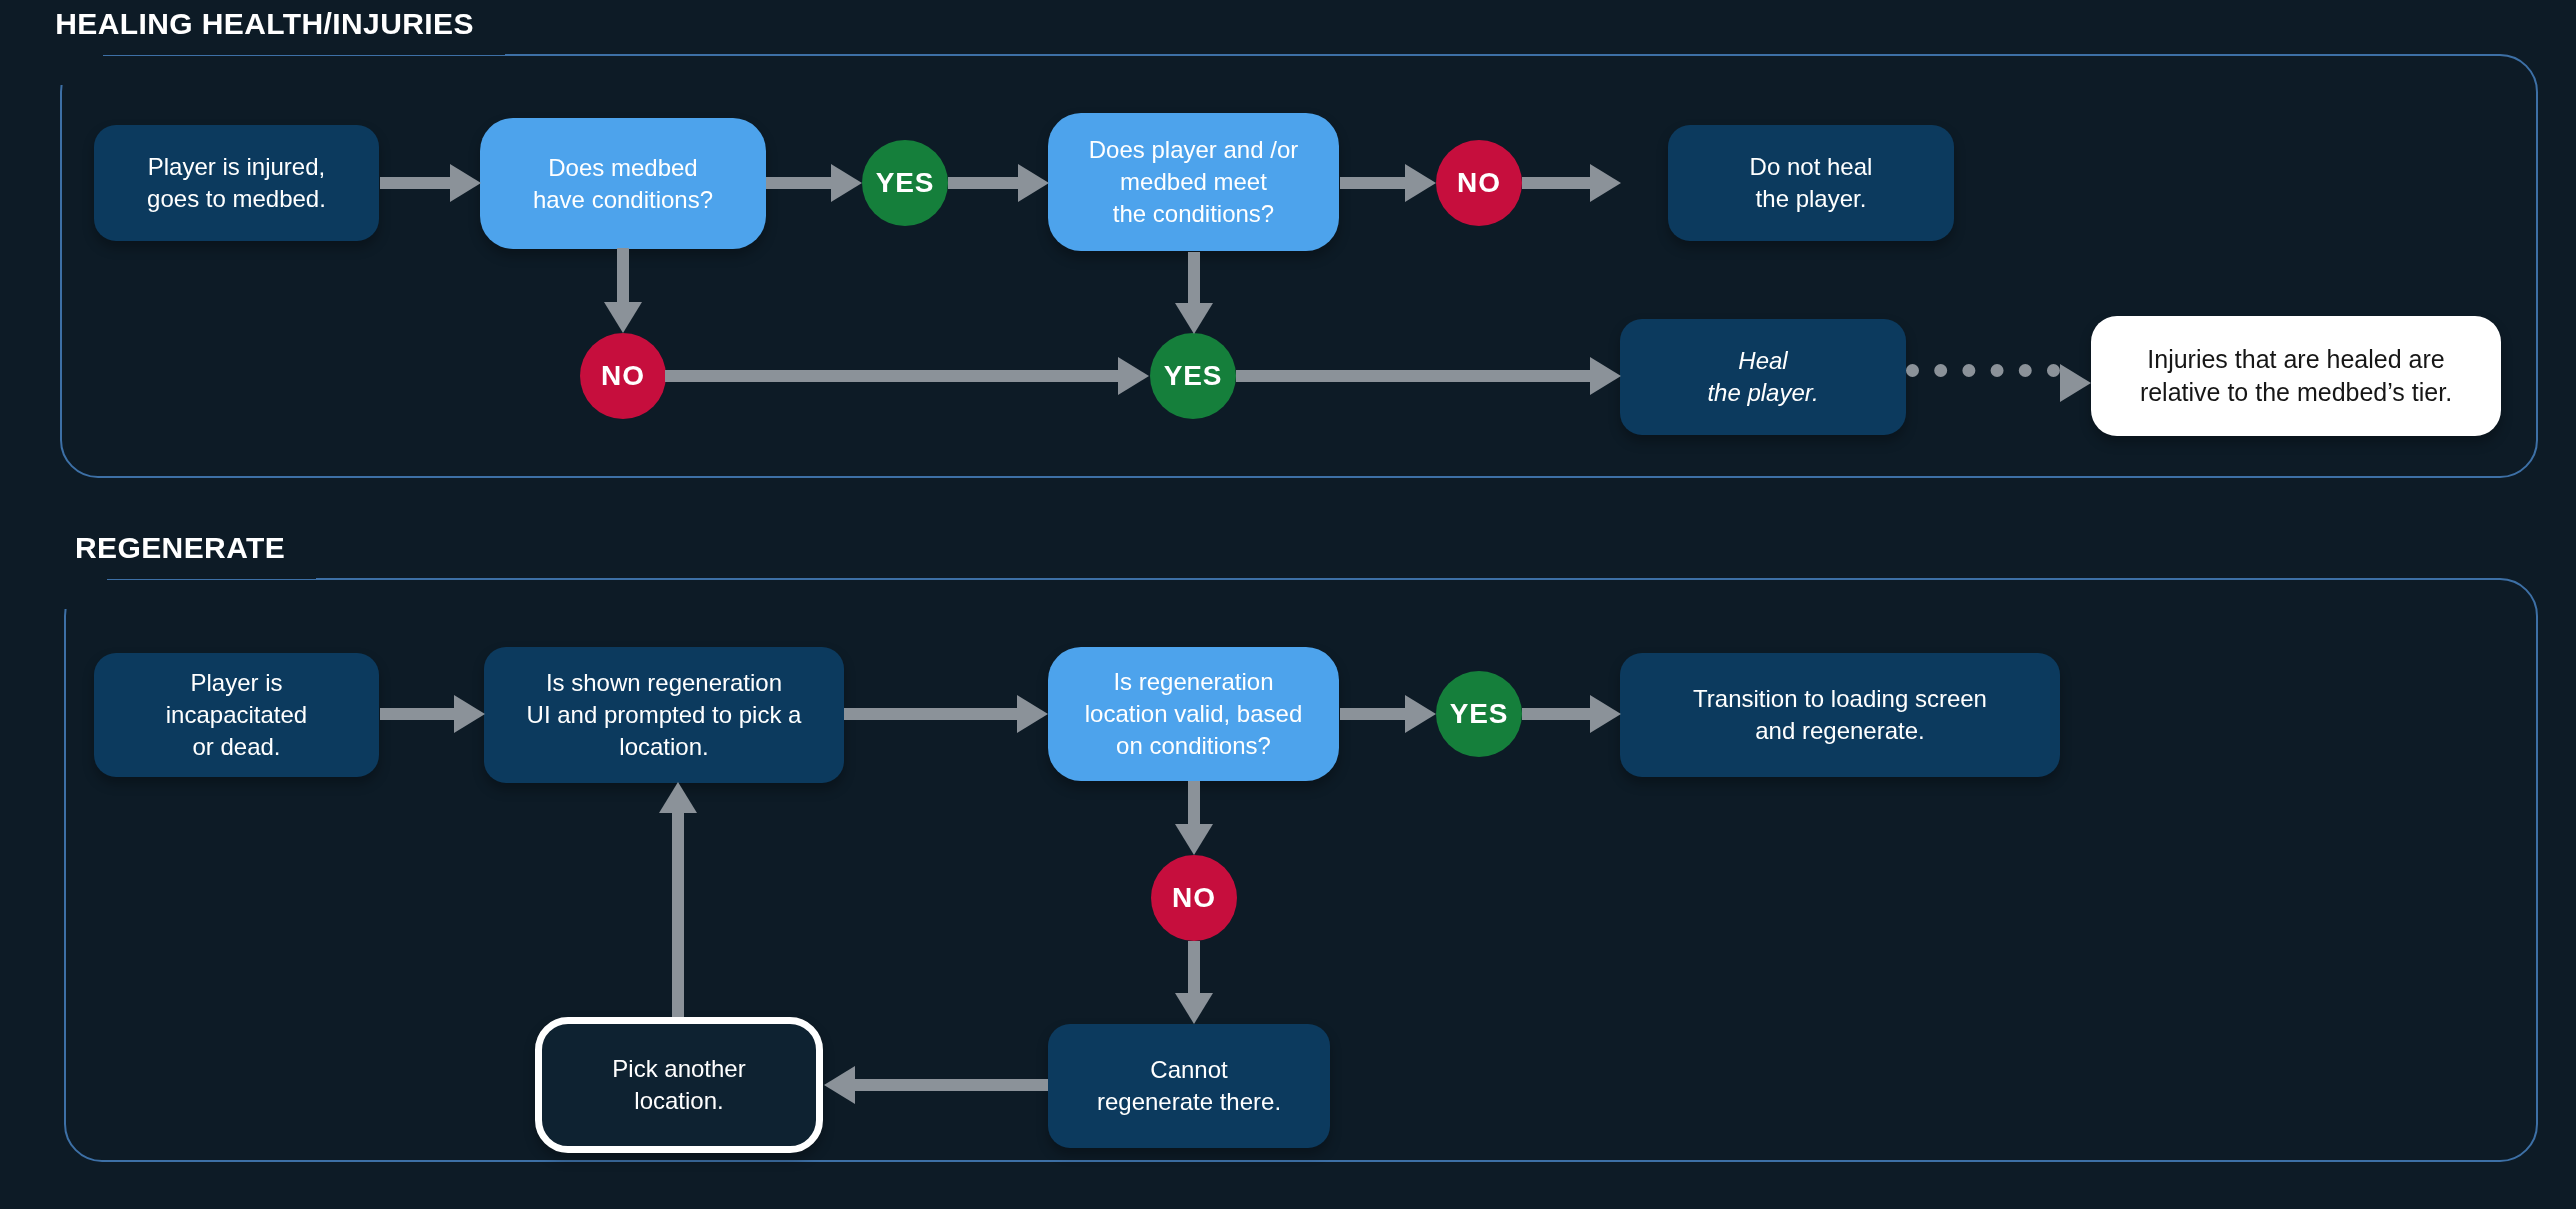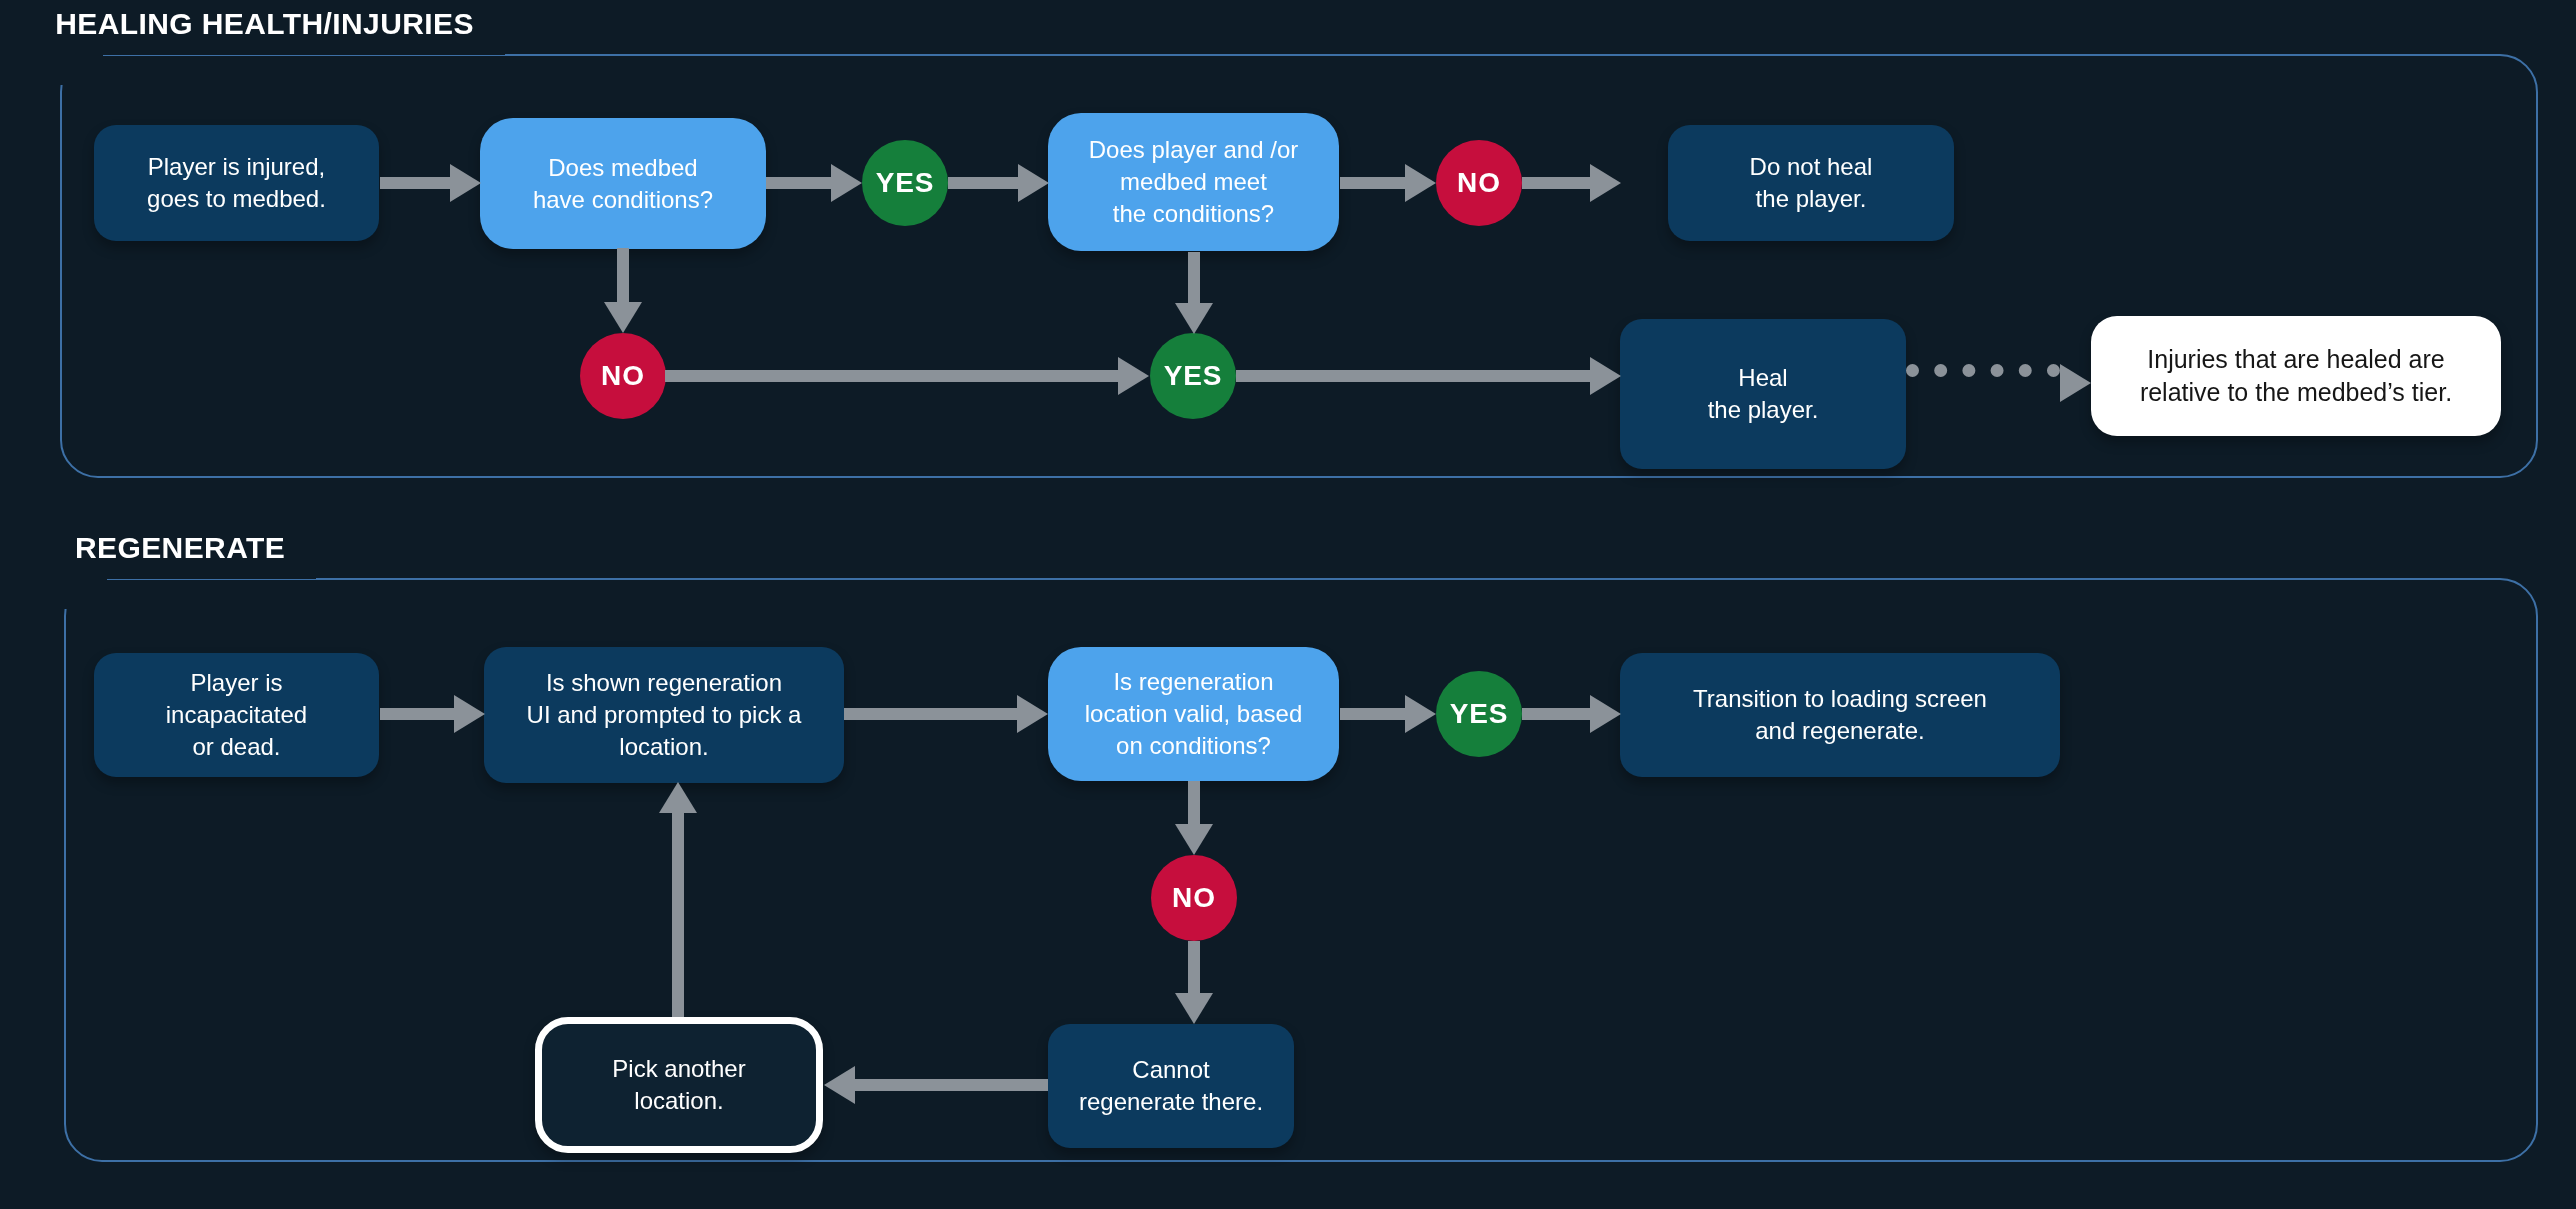--- a/index.html
+++ b/index.html
@@ -62,21 +62,21 @@
   <div class="badge yes" style="left:862px;top:140px;">YES</div>
   <div class="box blue" style="left:1048px;top:113px;width:291px;height:138px;">Does player and /or
 medbed meet
 the conditions?</div>
   <div class="badge no" style="left:1436px;top:140px;">NO</div>
   <div class="box navy" style="left:1620px;top:125px;width:286px;height:116px;margin-left:48px;">Do not heal
 the player.</div>
 
   <div class="badge no" style="left:580px;top:333px;">NO</div>
   <div class="badge yes" style="left:1150px;top:333px;">YES</div>
-  <div class="box navy" style="left:1620px;top:319px;width:286px;height:150px;">Heal
+  <div class="box navy" style="left:1620px;top:319px;width:286px;height:116px;font-style:italic;">Heal
 the player.</div>
   <div class="box note" style="left:2091px;top:316px;width:410px;height:120px;">Injuries that are healed are
 relative to the medbed’s tier.</div>
 
   <div class="ah" style="left:380px;top:177px;width:70px;"></div>
   <div class="ah" style="left:766px;top:177px;width:65px;"></div>
   <div class="ah" style="left:948px;top:177px;width:70px;"></div>
   <div class="ah" style="left:1340px;top:177px;width:65px;"></div>
   <div class="ah" style="left:1522px;top:177px;width:68px;"></div>
   <div class="av" style="left:617px;top:248px;height:54px;"></div>
@@ -96,21 +96,21 @@
 UI and prompted to pick a
 location.</div>
   <div class="box blue" style="left:1048px;top:647px;width:291px;height:134px;">Is regeneration
 location valid, based
 on conditions?</div>
   <div class="badge yes" style="left:1436px;top:671px;">YES</div>
   <div class="box navy" style="left:1620px;top:653px;width:440px;height:124px;">Transition to loading screen
 and regenerate.</div>
 
   <div class="badge no" style="left:1151px;top:855px;">NO</div>
-  <div class="box navy" style="left:1048px;top:1024px;width:246px;height:124px;">Cannot
+  <div class="box navy" style="left:1048px;top:1024px;width:282px;height:124px;">Cannot
 regenerate there.</div>
   <div class="box outline" style="left:535px;top:1017px;width:274px;height:122px;">Pick another
 location.</div>
 
   <div class="ah" style="left:380px;top:708px;width:74px;"></div>
   <div class="ah" style="left:844px;top:708px;width:173px;"></div>
   <div class="ah" style="left:1340px;top:708px;width:65px;"></div>
   <div class="ah" style="left:1522px;top:708px;width:68px;"></div>
   <div class="av" style="left:1188px;top:781px;height:43px;"></div>
   <div class="av" style="left:1188px;top:941px;height:52px;"></div>

